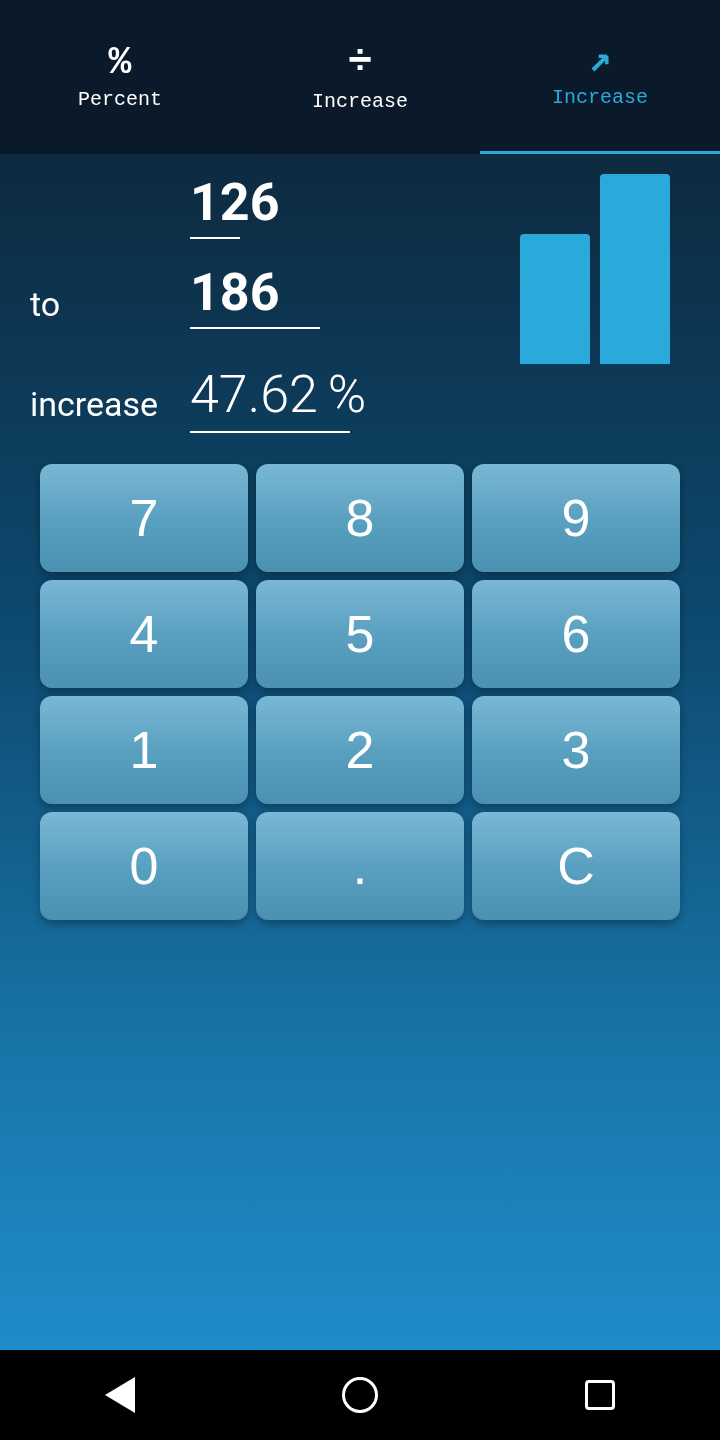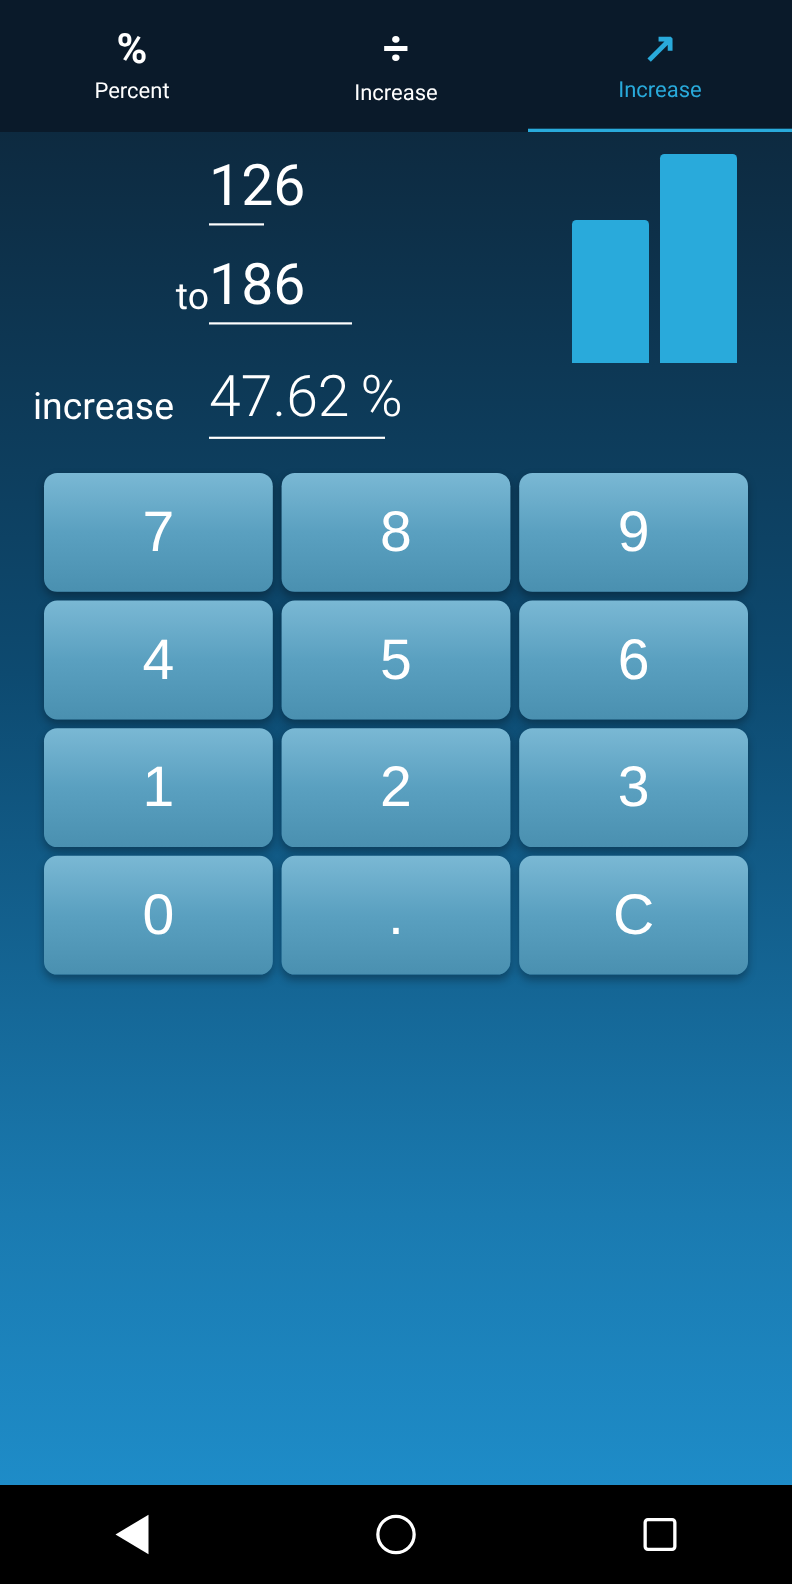--- a/index.html
+++ b/index.html
@@ -15,22 +15,23 @@
       display: flex;
       flex-direction: column;
       background: #000;
     }
 
     
     .top-nav {
       background: #0a1a2a;
       display: flex;
       flex-direction: row;
-      height: 120px;
+      height: 154px;
       flex-shrink: 0;
+      font-family: Liberation Mono, monospace;
     }
 
     .nav-item {
       flex: 1;
       display: flex;
       flex-direction: column;
       align-items: center;
       justify-content: center;
       cursor: pointer;
       gap: 6px;
@@ -96,21 +97,21 @@
     .value-container {
       display: flex;
       flex-direction: column;
       align-items: flex-start;
       flex: 1;
     }
 
     .display-value {
       font-size: 52px;
       color: #fff;
-      font-weight: 400;
+      font-weight: 700;
       line-height: 1.1;
     }
 
     .underline {
       height: 2px;
       background: #fff;
       margin-top: 6px;
     }
 
     .underline-short { width: 50px; }
@@ -270,21 +271,21 @@
   <div class="display-section">
 
     <div class="display-row">
       <div class="row-label"></div>
       <div class="value-container">
         <span class="display-value">126</span>
         <div class="underline underline-short"></div>
       </div>
     </div>
 
-    <div class="display-row" style="position:relative;text-align:right;">
+    <div class="display-row" style="position:relative;">
       <div class="row-label">to</div>
       <div class="value-container">
         <span class="display-value">186</span>
         <div class="underline underline-medium"></div>
       </div>
 
       <div class="chart-container">
         <div class="bar bar-short"></div>
         <div class="bar bar-tall"></div>
       </div>

